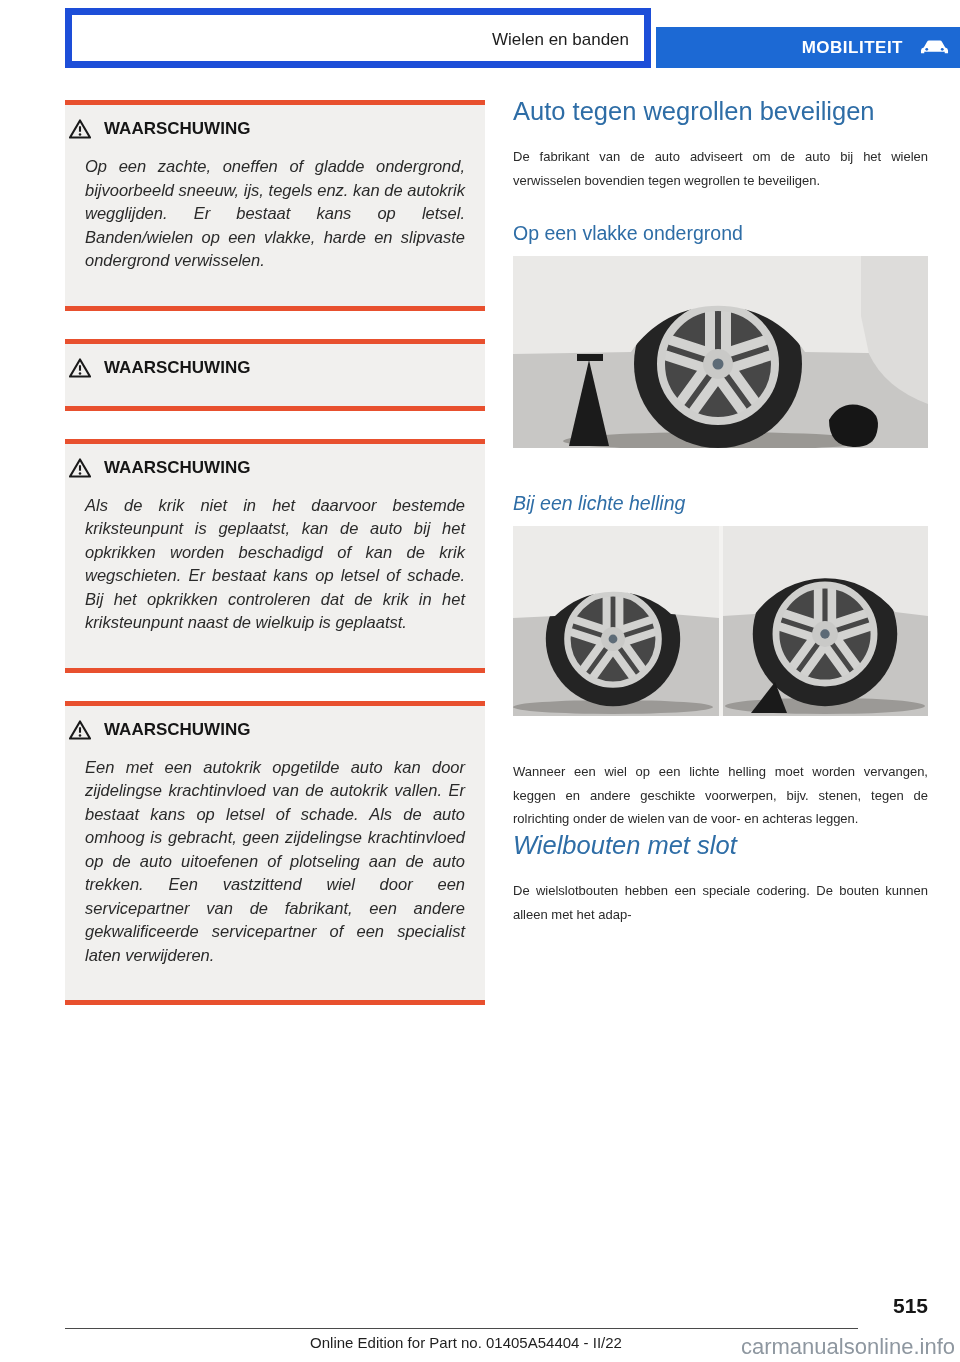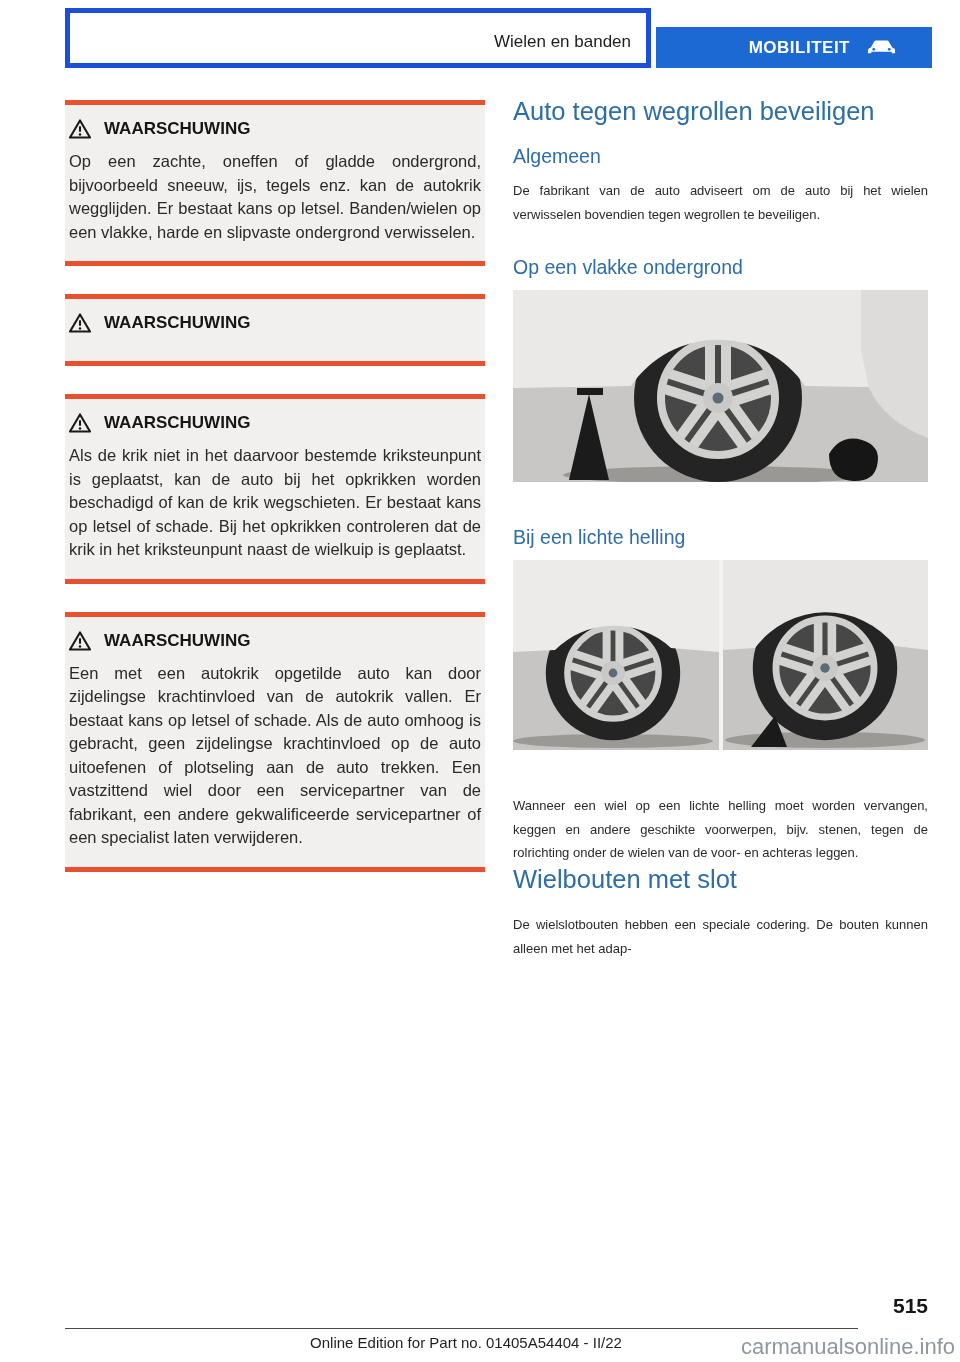--- a/index.html
+++ b/index.html
@@ -3,47 +3,47 @@
 <meta charset="utf-8">
 <style>
   html,body{margin:0;padding:0;}
   body{width:960px;height:1362px;position:relative;overflow:hidden;background:#ffffff;
        font-family:"Liberation Sans","DejaVu Sans",sans-serif;color:#262626;}
 
   .sr-defs{position:absolute;width:0;height:0;overflow:hidden;}
 
   
   .chapter-box{position:absolute;left:65px;top:8px;width:586px;height:60px;
-               border:5px solid #1d4ed8;display:flex;align-items:flex-end;justify-content:flex-end;
+               border:7px solid #1d4ed8;display:flex;align-items:flex-end;justify-content:flex-end;
                padding:0 15px 11px 0;box-sizing:border-box;background:#fff;}
   .chapter-label{font-size:17px;color:#1d1d1d;}
-  .section-tab{position:absolute;left:656px;top:27px;width:276px;height:41px;background:#1c69d4;
+  .section-tab{position:absolute;left:656px;top:27px;width:304px;height:41px;background:#1c69d4;
                display:flex;align-items:center;justify-content:flex-end;gap:15px;
-               padding-right:34px;box-sizing:border-box;}
+               padding-right:9px;box-sizing:border-box;}
   .section-label{color:#ffffff;font-weight:bold;font-size:17px;letter-spacing:.5px;}
   .car-icon svg{display:block;}
 
   
   .col-left{position:absolute;left:65px;top:100px;width:420px;}
   .col-right{position:absolute;left:513px;top:97px;width:415px;}
 
   
   .warning{background:#f1f0ee;border-top:5px solid #e8502e;border-bottom:5px solid #e8502e;
            padding:14px 4px 17px;margin-bottom:28px;box-sizing:border-box;}
   .warning-head{display:flex;align-items:center;gap:13px;margin-bottom:11px;}
   .warn-icon{display:flex;flex:0 0 auto;}
   .warning-title{font-weight:bold;font-size:17px;color:#161616;}
-  .warning-body{margin:0;font-size:16.5px;line-height:23.5px;text-align:justify;color:#2a2a2a;}
+  .warning-body{margin:16px;font-size:16.5px;line-height:23.5px;text-align:justify;color:#2a2a2a;font-style:italic;}
 
   
   .h1{color:#2e6da6;font-size:25.5px;font-weight:400;line-height:1.15;margin:0 0 19px;}
   .h2{color:#2e6da6;font-size:19.5px;font-weight:400;margin:0 0 11px;}
   .body-p{margin:0;font-size:13px;line-height:23.5px;text-align:justify;color:#2a2a2a;}
   .mt-md{margin-top:30px;}
-  .mt-lg{}
+  .mt-lg{font-style:italic;}
   .photo{margin:6px 0 44px;width:415px;}
   .photo svg{display:block;width:415px;height:auto;}
 
   
   .page-number{position:absolute;right:32px;top:1294px;font-size:21px;font-weight:bold;color:#161616;}
   .footer-rule{position:absolute;left:65px;top:1328px;width:793px;height:1px;background:#4a4a4a;}
   .edition{position:absolute;left:0;top:1334px;width:932px;text-align:center;font-size:15px;color:#1f1f1f;}
   .watermark{position:absolute;right:5px;top:1334px;font-size:22px;color:#8e97a0;}
 </style>
 </head>
@@ -144,21 +144,20 @@
       </div>
       <p class="warning-body">Een met een autokrik opgetilde auto kan door zijdelingse krachtinvloed van de autokrik vallen. Er bestaat kans op letsel of schade. Als de auto omhoog is gebracht, geen zijdelingse krachtinvloed op de auto uitoefenen of plotseling aan de auto trekken. Een vastzittend wiel door een servicepartner van de fabrikant, een andere gekwalificeerde servicepartner of een specialist laten verwijderen.</p>
     </article>
 
   </div>
 
   <div class="col-right">
 
     <h1 class="h1">Auto tegen wegrollen beveiligen</h1>
 
-    <h2 class="h2">Algemeen</h2>
     <p class="body-p">De fabrikant van de auto adviseert om de auto bij het wielen verwisselen bovendien tegen wegrollen te beveiligen.</p>
 
     <h2 class="h2 mt-md">Op een vlakke ondergrond</h2>
 
     <figure class="photo">
       <svg viewBox="0 0 415 192">
         <rect width="415" height="192" fill="#c8c7c5"></rect>
         <rect width="415" height="70" fill="#d3d2d0"></rect>
         <ellipse cx="205" cy="185" rx="155" ry="9" fill="#9a9894"></ellipse>
         <use href="#alloy-wheel" transform="translate(205,108)"></use>

